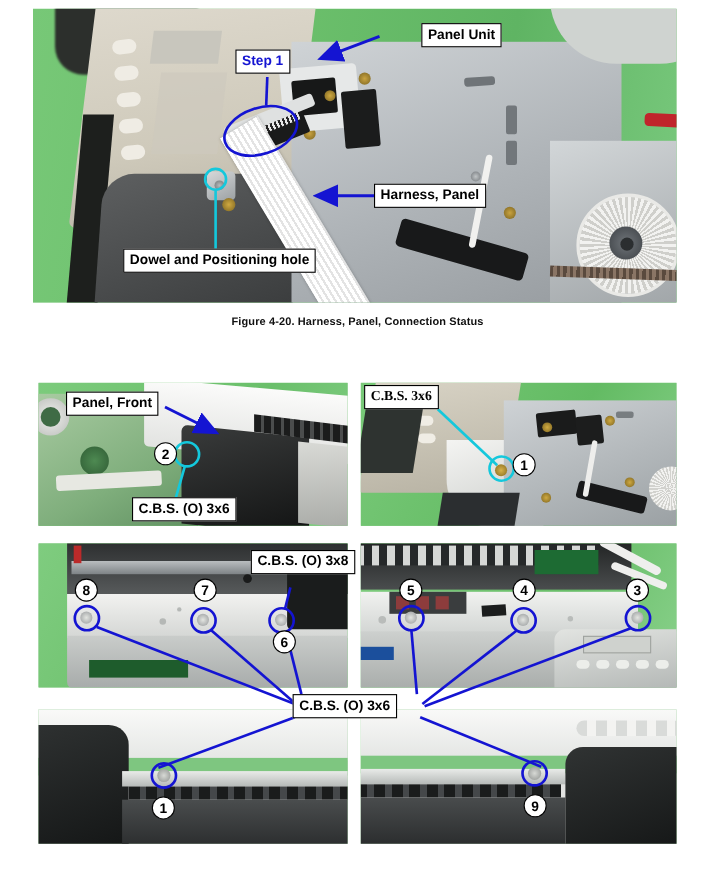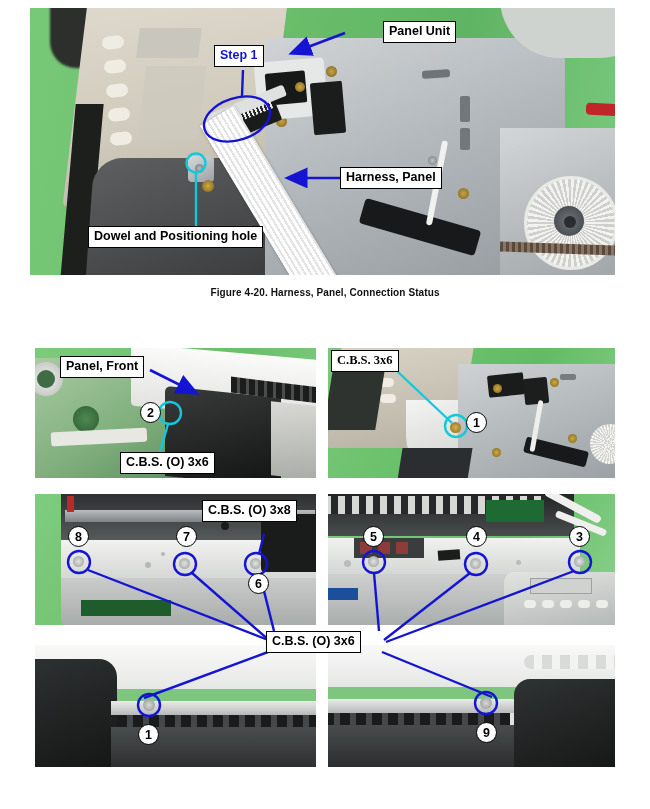--- a/index.html
+++ b/index.html
@@ -145,21 +145,21 @@
     <circle cx="196" cy="163" r="9.5" stroke="#14c8dc" stroke-width="2.4" fill="none"></circle>
     <path d="M196,173 L196,227" stroke="#14c8dc" stroke-width="2.4" fill="none"></path>
   </svg>
 
   <div class="label" style="left:347px;top:21px;margin-left:36px;">Panel Unit</div>
 
   <div class="label step" style="left:214px;top:45px;">Step 1</div>
 
   <div class="label" style="left:340px;top:167px;">Harness, Panel</div>
 
-  <div class="label" style="left:88px;top:226px;">Dowel and Positioning hole</div>
+  <div class="label" style="left:112px;top:226px;">Dowel and Positioning hole</div>
 
   <div class="caption" style="top:287px;">Figure 4-20. Harness, Panel, Connection Status</div>
 
   <div class="photo" style="left:35px;top:348px;width:281px;height:130px;">
     <div class="sky" style="background:linear-gradient(120deg,#7ccb7c,#6abf6a 60%,#84cf86);"></div>
 
     <div class="part" style="left:-5px;top:10px;width:150px;height:125px;background:linear-gradient(150deg,#a9cba2,#7fae7c 60%,#5f8f60);"></div>
     <div class="part" style="left:-6px;top:14px;width:34px;height:34px;border-radius:50%;background:radial-gradient(circle,#f0f0ee,#b9bcb8);"></div>
     <div class="part" style="left:2px;top:22px;width:18px;height:18px;border-radius:50%;background:#3f6b45;"></div>
     <div class="part" style="left:38px;top:58px;width:26px;height:26px;border-radius:50%;background:radial-gradient(circle,#4e8a52,#2f5c34);"></div>
@@ -314,21 +314,21 @@
     <path d="M374,573 L379,631" stroke="#1414d2" stroke-width="2.4" fill="none"></path>
     <path d="M470,573 L384,640" stroke="#1414d2" stroke-width="2.4" fill="none"></path>
     <path d="M574,571 L386,642" stroke="#1414d2" stroke-width="2.4" fill="none"></path>
 
     <path d="M268,652 L144,698" stroke="#1414d2" stroke-width="2.4" fill="none"></path>
     <path d="M382,652 L492,697" stroke="#1414d2" stroke-width="2.4" fill="none"></path>
 
     <path d="M264,534 L259,554" stroke="#1414d2" stroke-width="2.4" fill="none"></path>
   </svg>
 
-  <div class="label" style="left:202px;top:500px;">C.B.S. (O) 3x8</div>
+  <div class="label" style="left:228px;top:500px;">C.B.S. (O) 3x8</div>
 
   <div class="label" style="left:266px;top:631px;">C.B.S. (O) 3x6</div>
 
   <div class="bubble" style="left:68px;top:526px;">8</div>
   <div class="bubble" style="left:176px;top:526px;">7</div>
   <div class="bubble" style="left:248px;top:573px;">6</div>
   <div class="bubble" style="left:363px;top:526px;">5</div>
   <div class="bubble" style="left:466px;top:526px;">4</div>
   <div class="bubble" style="left:569px;top:526px;">3</div>
   <div class="bubble" style="left:138px;top:724px;">1</div>

